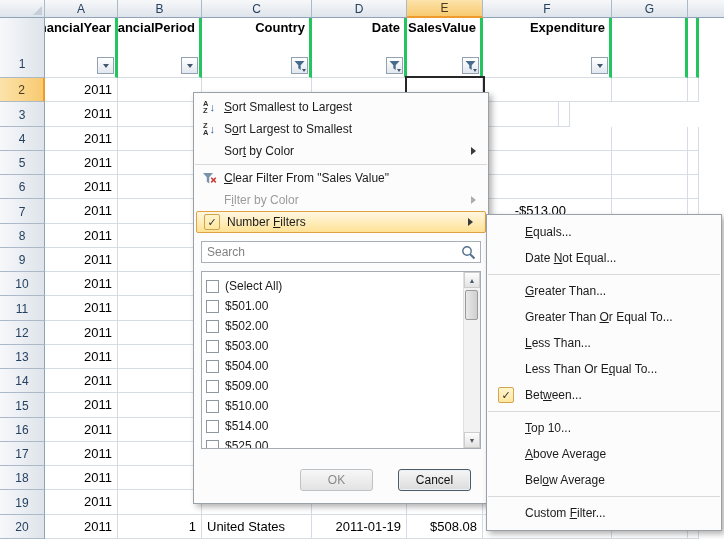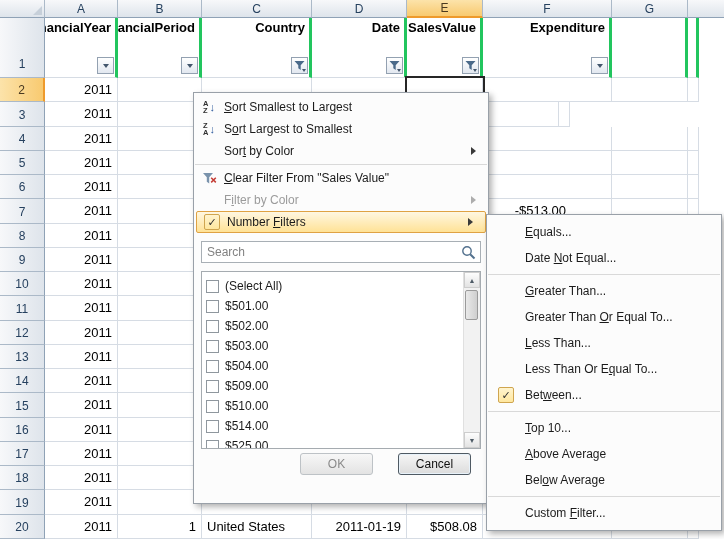--- a/index.html
+++ b/index.html
@@ -71,21 +71,21 @@
   .vlist{margin:8px 7px 0;height:178px;border:1px solid #A5ABB0;background:#fff;display:flex;overflow:hidden}
   .vitems{flex:1;padding-top:1px;overflow:hidden}
   .vi{height:20px;display:flex;align-items:flex-end}
   .cb{width:13px;height:13px;border:1px solid #8F979E;background:#fff;margin:0 6px 0 4px;flex:none}
   .sbar{width:17px;flex:none;background:#F2F2F2;border-left:1px solid #E0E0E0;display:flex;flex-direction:column}
   .sbtn{height:16px;flex:none;background:linear-gradient(#FDFDFD,#E3E3E3);border:1px solid #CDCDCD;
         display:flex;align-items:center;justify-content:center;font-size:7px;color:#4E5B66;padding:0;font-family:inherit;cursor:pointer}
   .strack{flex:1;position:relative}
   .sthumb{position:absolute;left:1px;top:2px;width:13px;height:30px;background:linear-gradient(90deg,#E9E9E9,#CFCFCF);border:1px solid #9A9A9A;border-radius:2px;cursor:pointer}
 
-  .btnrow{display:flex;justify-content:flex-end;gap:25px;margin-top:4px;padding-right:17px}
+  .btnrow{display:flex;justify-content:flex-end;gap:25px;margin-top:20px;padding-right:17px}
   .btn{width:73px;height:22px;font-size:12px;font-family:inherit;border-radius:3px;cursor:pointer}
   .btn.ok{color:#8A8A8A;border:1px solid #BDC2C6;background:linear-gradient(#F7F7F7,#E3E3E3)}
   .btn.cancel{color:#111;border:1px solid #4F5A63;background:linear-gradient(#F6F6F6,#DCDCDC);box-shadow:inset 0 0 0 1px #E8F2FA}
 
   
   .smenu{position:absolute;left:486px;top:214px;width:236px;background:#FCFCFC;border:1px solid #99A0A8;
          box-shadow:3px 3px 6px rgba(0,0,0,.3);z-index:11;font-size:12px;color:#1b1b1b;padding:4px 0}
   .mi2{height:26px;display:flex;align-items:center;cursor:pointer}
   .gut2{width:38px;flex:none;display:flex;align-items:center;justify-content:center}
   .msep2{height:1px;background:#D9D9D9;margin:3px 1px}

